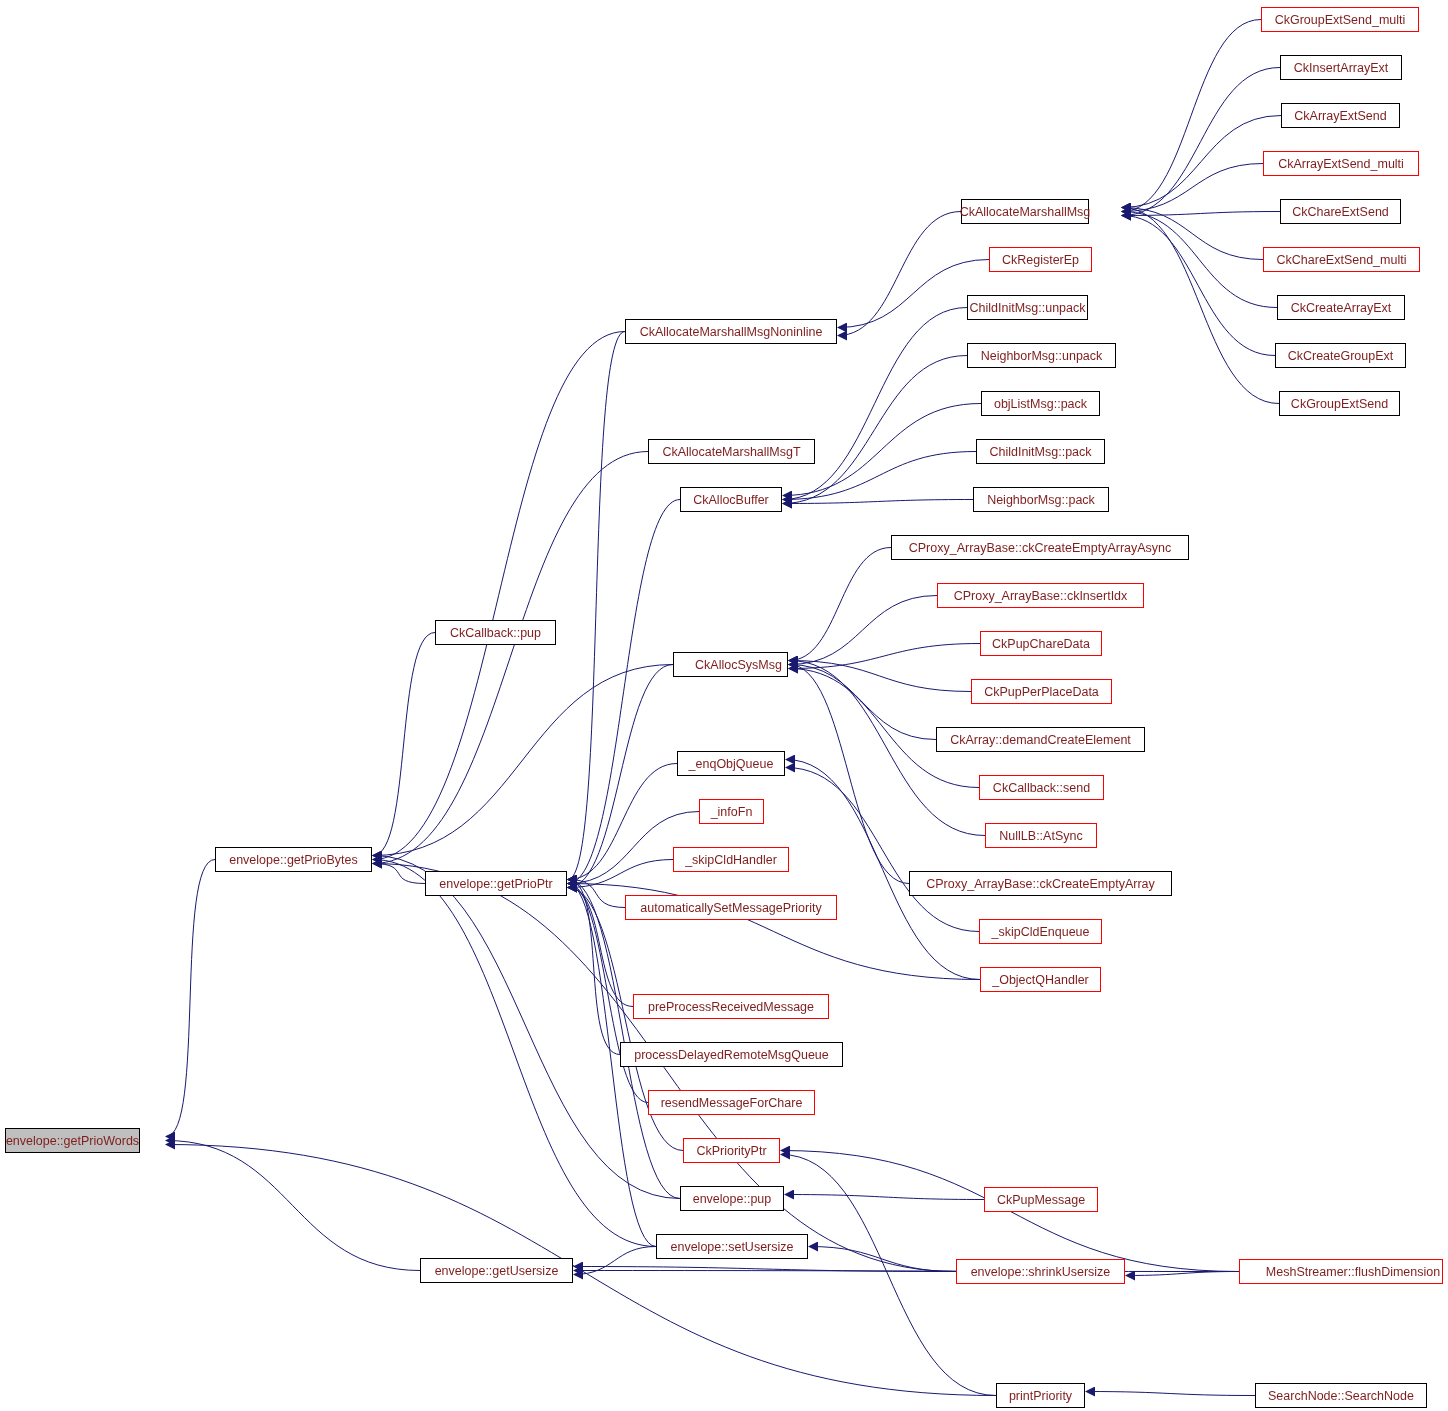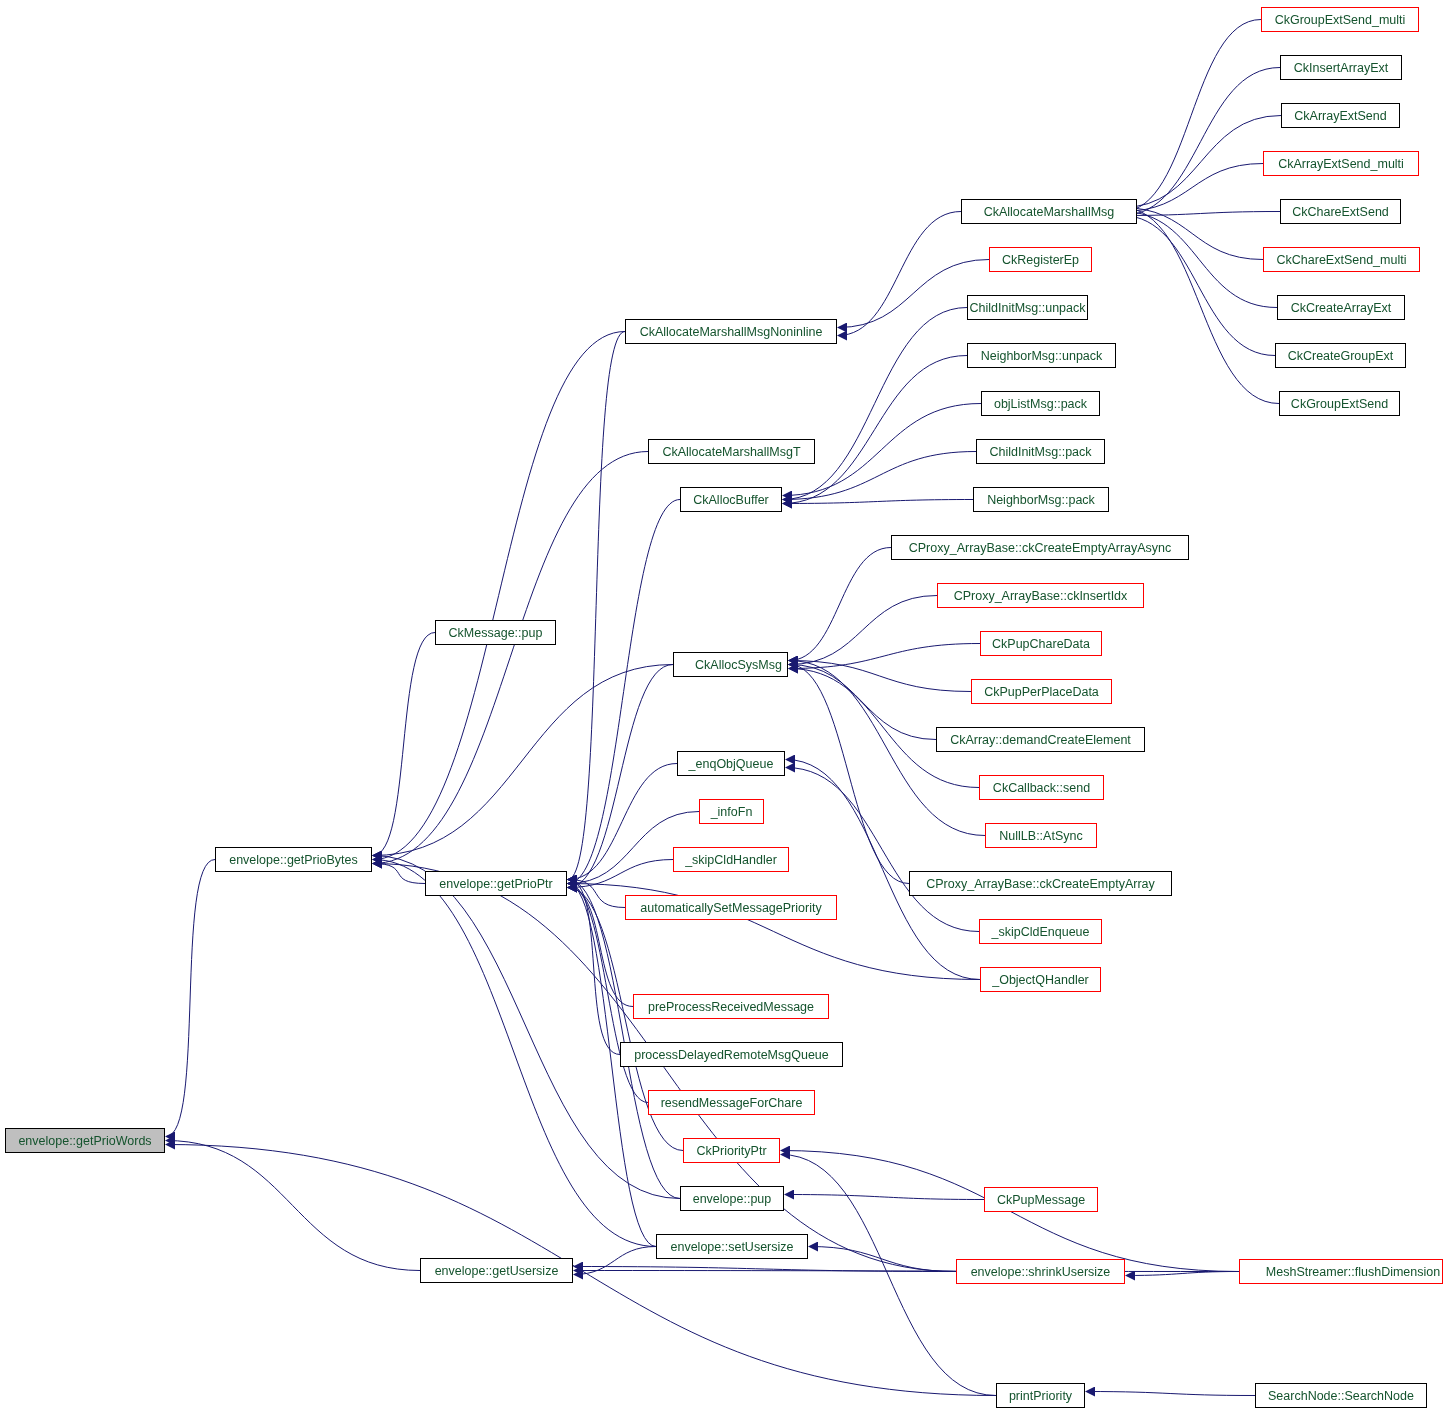--- a/index.html
+++ b/index.html
@@ -1,18 +1,18 @@
 <!DOCTYPE html>
 <html><head>
 <meta charset="utf-8">
 <style>
   html, body { margin: 0; padding: 0; background: #ffffff; }
   body { width: 1448px; height: 1411px; position: relative; overflow: hidden; font-family: "Liberation Sans", "DejaVu Sans", sans-serif; }
   #graph-svg { position: absolute; left: 0; top: 0; }
-  .node { position: absolute; box-sizing: border-box; border: 1px solid #000000; background: #ffffff; font-size: 12.5px; color: #14532d; display: flex; align-items: center; justify-content: center; white-space: nowrap; cursor: pointer; height: 25px; }
+  .node { position: absolute; box-sizing: border-box; border: 1px solid #000000; background: #ffffff; font-size: 12.5px; color: #7f1d1d; display: flex; align-items: center; justify-content: center; white-space: nowrap; cursor: pointer; height: 25px; }
   .node.red { border-color: #ff0000; }
   .node.focus { background: #bfbfbf; cursor: default; }
 </style>
 </head>
 <body>
 
 <svg id="graph-svg" width="1448" height="1411" xmlns="http://www.w3.org/2000/svg">
   <defs>
     <marker id="arrowhead" viewBox="0 0 10 10" refX="9" refY="5" markerWidth="10" markerHeight="10" orient="auto-start-reverse" markerUnits="userSpaceOnUse">
       <path d="M0,0 L10,5 L0,10 z" fill="#191970"></path>
@@ -76,34 +76,34 @@
       <path d="M1263,163.5 C1192,163.5 1192,211.5 1122,211.5" fill="none" stroke="#191970" stroke-width="1" marker-end="url(#arrowhead)"></path>
       <path d="M1280,211.5 C1200.5,211.5 1200.5,215.5 1122,215.5" fill="none" stroke="#191970" stroke-width="1" marker-end="url(#arrowhead)"></path>
       <path d="M1263,259.5 C1192,259.5 1192,207.5 1122,207.5" fill="none" stroke="#191970" stroke-width="1" marker-end="url(#arrowhead)"></path>
       <path d="M1277,307.5 C1199,307.5 1199,211.5 1122,211.5" fill="none" stroke="#191970" stroke-width="1" marker-end="url(#arrowhead)"></path>
       <path d="M1275,355.5 C1198,355.5 1198,215.5 1122,215.5" fill="none" stroke="#191970" stroke-width="1" marker-end="url(#arrowhead)"></path>
       <path d="M1279,403.5 C1200,403.5 1200,207.5 1122,207.5" fill="none" stroke="#191970" stroke-width="1" marker-end="url(#arrowhead)"></path>
     </g>
 </svg>
 
 <div id="node-layer">
-    <div class="node focus" style="left: 5px; top: 1128px; width: 160px;">
+    <div class="node focus" style="left: 5px; top: 1128px; width: 135px;">
       <span>envelope::getPrioWords</span>
     </div>
     <div class="node" style="left: 215px; top: 847px; width: 157px;">
       <span>envelope::getPrioBytes</span>
     </div>
     <div class="node" style="left: 420px; top: 1258px; width: 153px;">
       <span>envelope::getUsersize</span>
     </div>
     <div class="node" style="left: 425px; top: 871px; width: 142px;">
       <span>envelope::getPrioPtr</span>
     </div>
     <div class="node" style="left: 435px; top: 620px; width: 121px;">
-      <span>CkMessage::pup</span>
+      <span>CkCallback::pup</span>
     </div>
     <div class="node" style="left: 625px; top: 319px; width: 212px;">
       <span>CkAllocateMarshallMsgNoninline</span>
     </div>
     <div class="node" style="left: 648px; top: 439px; width: 167px;">
       <span>CkAllocateMarshallMsgT</span>
     </div>
     <div class="node" style="left: 680px; top: 487px; width: 102px;">
       <span>CkAllocBuffer</span>
     </div>
@@ -133,21 +133,21 @@
     </div>
     <div class="node red" style="left: 683px; top: 1138px; width: 97px;">
       <span>CkPriorityPtr</span>
     </div>
     <div class="node" style="left: 680px; top: 1186px; width: 104px;">
       <span>envelope::pup</span>
     </div>
     <div class="node" style="left: 656px; top: 1234px; width: 152px;">
       <span>envelope::setUsersize</span>
     </div>
-    <div class="node" style="left: 961px; top: 199px; width: 176px;">
+    <div class="node" style="left: 961px; top: 199px; width: 128px;">
       <span>CkAllocateMarshallMsg</span>
     </div>
     <div class="node red" style="left: 989px; top: 247px; width: 103px;">
       <span>CkRegisterEp</span>
     </div>
     <div class="node" style="left: 967px; top: 295px; width: 121px;">
       <span>ChildInitMsg::unpack</span>
     </div>
     <div class="node" style="left: 967px; top: 343px; width: 149px;">
       <span>NeighborMsg::unpack</span>

